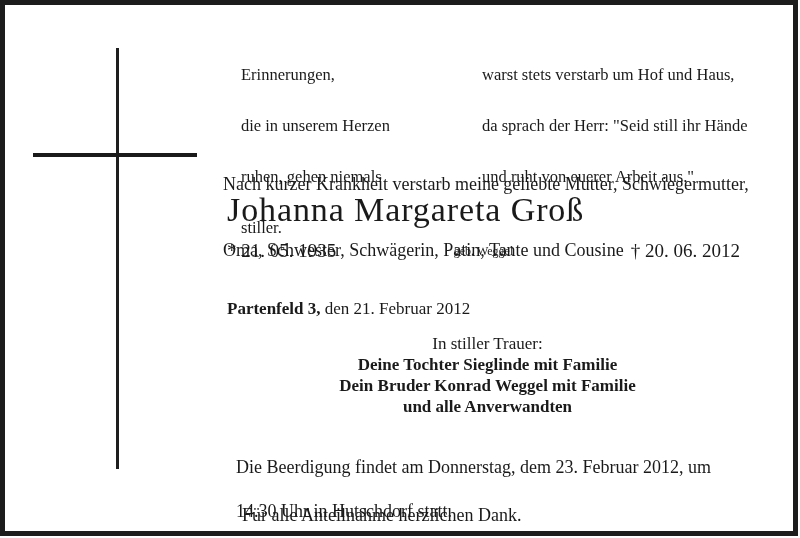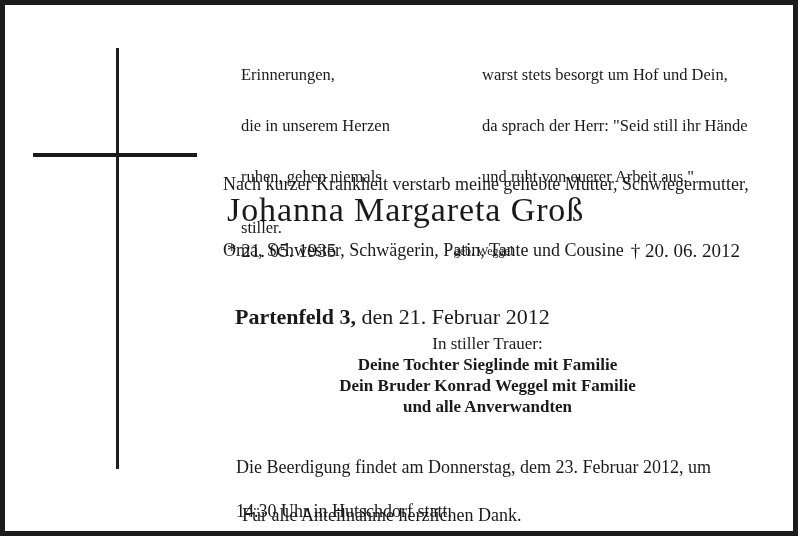--- a/index.html
+++ b/index.html
@@ -22,21 +22,21 @@
   .name{
     position:absolute;left:227px;top:185px;margin:0;
     font-size:34px;line-height:50px;font-weight:normal;letter-spacing:0.9px;white-space:nowrap;
   }
   .dates{
     position:absolute;left:227px;top:240px;width:513px;
     display:flex;justify-content:space-between;align-items:center;
     font-size:19px;line-height:22px;
   }
   .dates .maiden{font-size:12px;}
-  .place{position:absolute;left:227px;top:298px;font-size:22px;line-height:22px;margin:8px;white-space:nowrap;font-family:Liberation Serif, serif;}
+  .place{position:absolute;left:227px;top:298px;font-size:17px;line-height:22px;margin:0;white-space:nowrap;font-family:Liberation Serif, serif;}
   .place .b{font-weight:bold;}
   .mourning{
     position:absolute;left:227px;top:333px;width:521px;
     text-align:center;font-size:17px;line-height:21px;
   }
   .mourning .bold-line{font-weight:bold;}
   .funeral{position:absolute;left:227px;top:434px;font-size:18px;line-height:22px;margin:0;white-space:pre;}
   .thanks{position:absolute;left:227px;top:489px;font-size:18px;line-height:22px;margin:15px;white-space:nowrap;}
 </style>
 </head>
@@ -50,21 +50,21 @@
 </div>
 
 <div class="verse verse-left">
   <div>Erinnerungen,</div>
   <div>die in unserem Herzen</div>
   <div>ruhen, gehen niemals</div>
   <div>stiller.</div>
 </div>
 
 <div class="verse verse-right">
-  <div>warst stets besorgt um Hof und Dein,</div>
+  <div>warst stets verstarb um Hof und Haus,</div>
   <div>da sprach der Herr: "Seid still ihr Hände</div>
   <div>und ruht von euerer Arbeit aus."</div>
 </div>
 
 <div class="intro">
   <div>Nach kurzer Krankheit verstarb meine geliebte Mutter, Schwiegermutter,</div>
   <div>Oma, Schwester, Schwägerin, Patin, Tante und Cousine</div>
 </div>
 
 <h1 class="name">Johanna Margareta Groß</h1>

